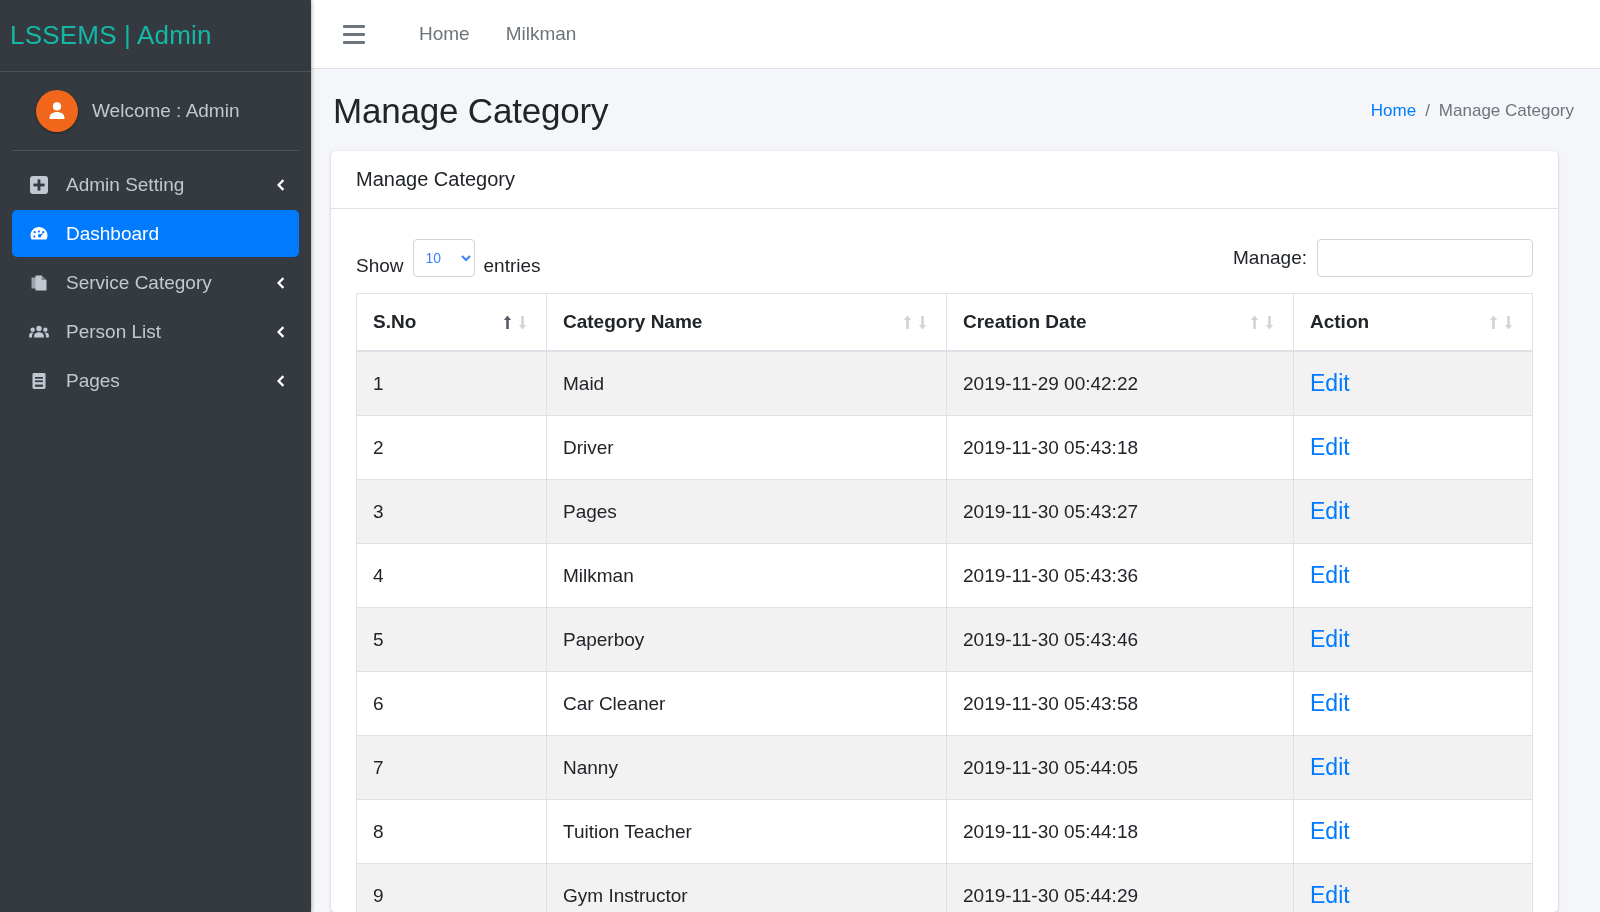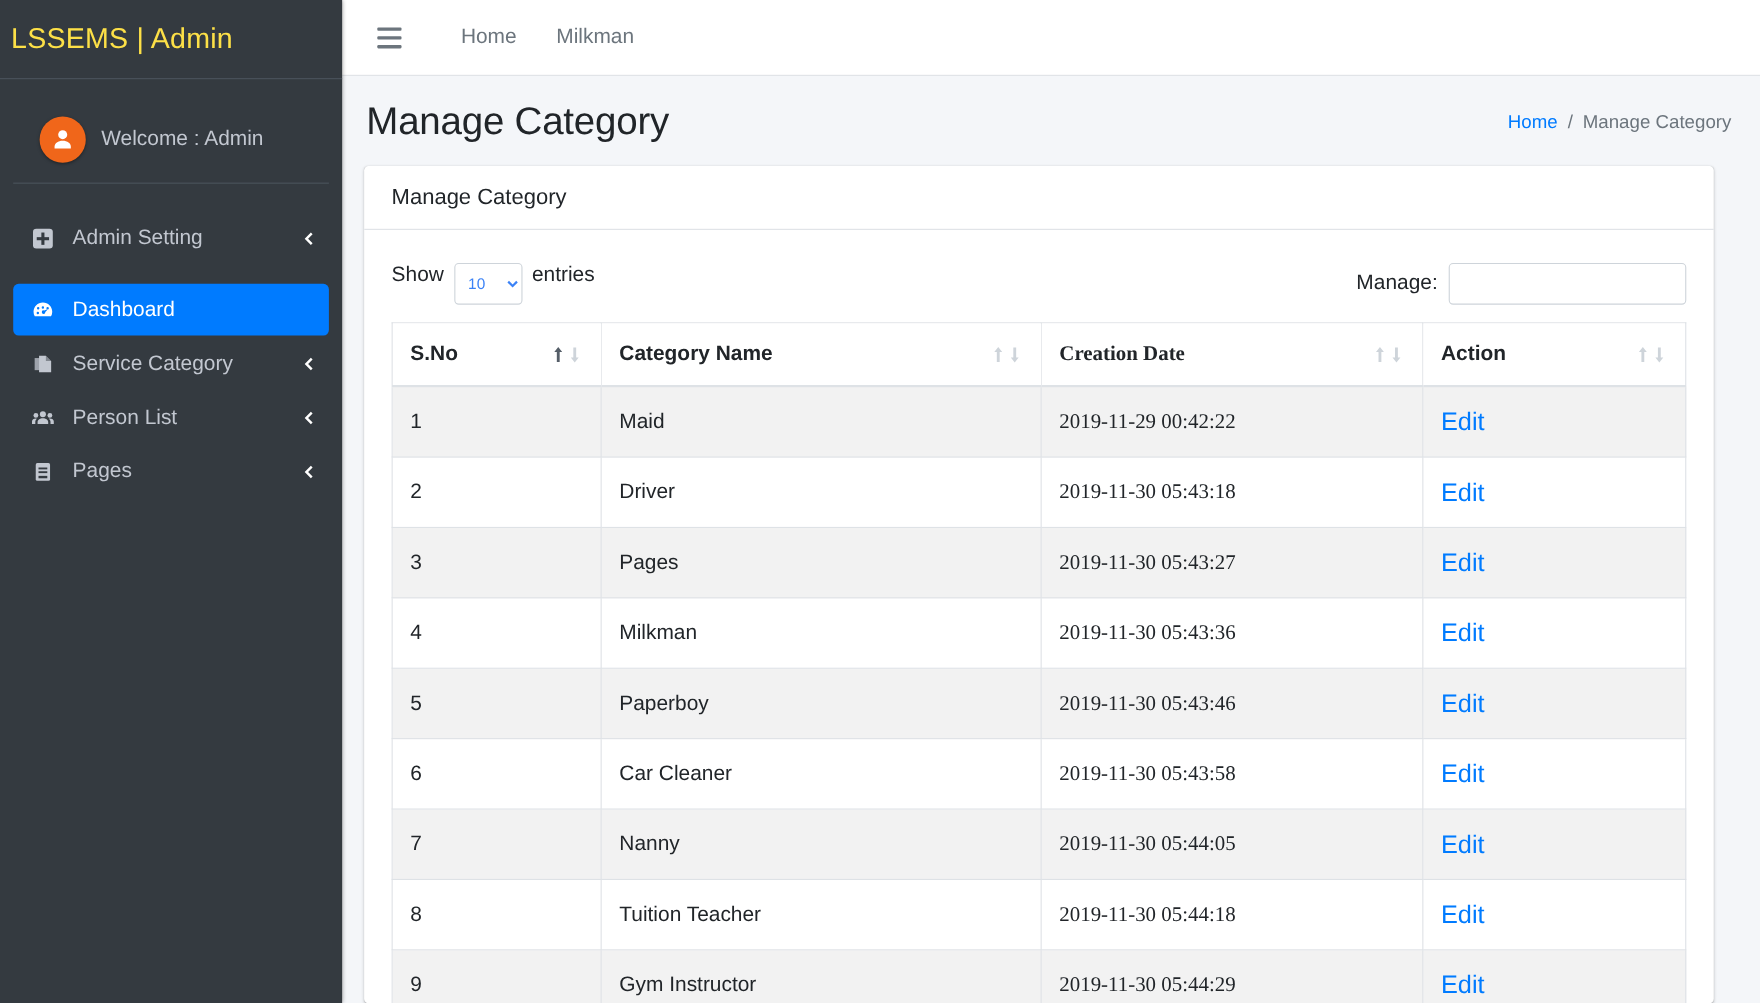--- a/index.html
+++ b/index.html
@@ -18,46 +18,46 @@
     display: flex; flex-direction: column;
     box-shadow: 0 0 4px rgba(0,0,0,.45);
     position: relative; z-index: 5;
   }
   .brand {
     height: 72px; display: flex; align-items: center;
     padding: 0 12px 0 10px;
     border-bottom: 1px solid #4b545c;
   }
   .brand-text {
-    color: #fde047; font-size: 26px; font-weight: 400;
+    color: #14b8a6; font-size: 26px; font-weight: 400;
     letter-spacing: .2px; white-space: nowrap;
   }
   .user-panel {
     display: flex; align-items: center; gap: 14px;
     padding: 18px 12px 18px 24px;
     border-bottom: 1px solid #4b545c;
-    margin: 16px 12px;
+    margin: 0 12px;
   }
   .avatar {
     width: 42px; height: 42px; border-radius: 50%;
     background: #f0661a; flex: 0 0 42px;
     display: flex; align-items: center; justify-content: center;
     box-shadow: 0 1px 3px rgba(0,0,0,.4);
   }
   .avatar svg { width: 24px; height: 24px; fill: #ffffff; }
   .user-name { color: #c2c7d0; font-size: 19px; white-space: nowrap; }
 
   .nav { padding: 10px 12px 0 12px; display: flex; flex-direction: column; gap: 2px; }
   .nav-item {
     display: flex; align-items: center;
     height: 47px; padding: 0 12px 0 14px;
     border-radius: 5px; cursor: pointer;
     color: #c2c7d0;
   }
-  .nav-item.active { background: #007bff; color: #ffffff; margin-top: 16px; }
+  .nav-item.active { background: #007bff; color: #ffffff; }
   .nav-icon {
     width: 26px; flex: 0 0 26px; display: flex;
     align-items: center; justify-content: center; margin-right: 14px;
   }
   .nav-icon svg { width: 20px; height: 20px; fill: #c2c7d0; }
   .nav-item.active .nav-icon svg { fill: #ffffff; }
   .nav-label { font-size: 19px; white-space: nowrap; flex: 1; }
   .nav-chevron { width: 14px; height: 14px; flex: 0 0 14px; }
   .nav-chevron svg { width: 14px; height: 14px; fill: #ffffff; }
 
@@ -102,21 +102,21 @@
     padding: 17px 25px;
     border-bottom: 1px solid #dee2e6;
     font-size: 20px; color: #212529;
   }
   .card-body { padding: 18px 25px 0 25px; }
 
   .table-controls {
     display: flex; align-items: center; justify-content: space-between;
     padding: 12px 0 16px 0;
   }
-  .dt-length { display: flex; align-items: flex-start; gap: 9px; font-size: 19px; color: #212529; }
+  .dt-length { display: flex; align-items: flex-end; gap: 9px; font-size: 19px; color: #212529; }
   .dt-select {
     font-family: "Liberation Sans", sans-serif;
     font-size: 14px; color: #3b82f6;
     padding: 6px 8px; height: 38px; width: 62px;
     border: 1px solid #ced4da; border-radius: 4px;
     background: #ffffff; cursor: pointer;
   }
   .dt-filter { display: flex; align-items: center; gap: 10px; font-size: 19px; color: #212529; }
   .dt-search-input {
     width: 216px; height: 38px;
@@ -143,21 +143,21 @@
   table.dt td {
     font-size: 19px; color: #212529;
     padding: 18px 16px; border: 1px solid #dee2e6;
     white-space: nowrap; vertical-align: middle;
   }
   table.dt tbody tr.odd td { background: #f2f2f2; }
   table.dt tbody tr.even td { background: #ffffff; }
   .edit-link { color: #007bff; text-decoration: none; cursor: pointer; font-size: 23px; }
   .col-sno { width: 190px; }
   .col-name { width: 400px; }
-  .col-date { width: 347px; font-family: Liberation Serif, serif; }
+  .col-date { width: 347px; }
 </style>
 </head>
 <body>
 
 <div id="app">
 
   <aside class="sidebar">
     <div class="brand">
       <span class="brand-text">LSSEMS | Admin</span>
     </div>

